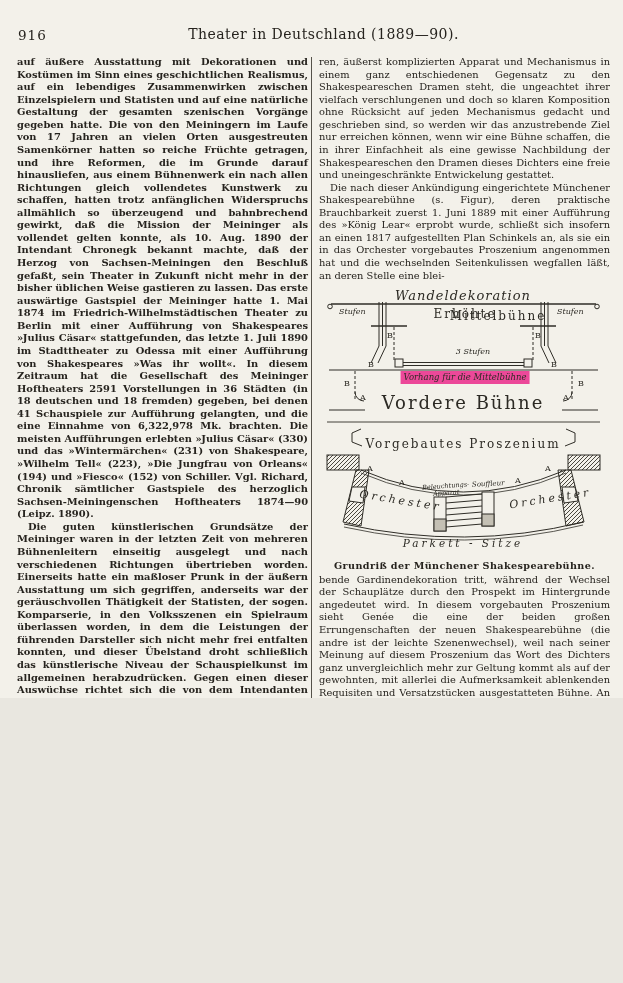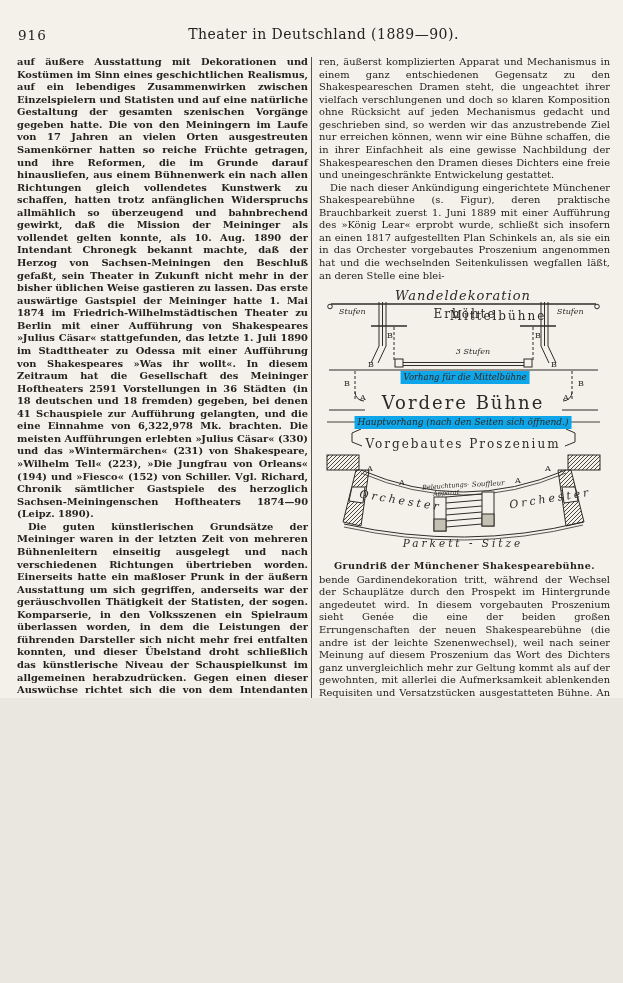--- a/index.html
+++ b/index.html
@@ -14,21 +14,21 @@
   .col p{margin:0;}
   .col p.ind{text-indent:11px;}
   
   .fig{position:relative;width:289px;height:268px;margin:7px 0 3px 0;}
   .fig svg{position:absolute;left:0;top:0;}
   .flbl{position:absolute;white-space:nowrap;color:#2c2a24;}
   .it{font-style:italic;}
   .ctr{transform:translateX(-50%);}
   .sm{font-size:8px;}
   .roman-big{font-size:12px;letter-spacing:2px;}
-  .bgpaper{background:#0ea5e9;padding:0 3px;}
+  .bgpaper{background:#ec4899;padding:0 3px;}
   .cap1{text-align:center;font-size:9.6px;font-weight:bold;letter-spacing:.4px;margin:2px 0 1px 0;}
   .cap2{text-align:center;font-size:8.8px;margin:0 0 5px 0;}
 </style>
 </head>
 <body>
 
 <div class="page">
   <div class="hdr-num">916</div>
   <div class="hdr-title">Theater in Deutschland (1889—90).</div>
   <div class="coldiv"></div>
@@ -125,21 +125,20 @@
       <div class="flbl sm" style="left:216px;top:41px;">B</div>
       <div class="flbl it ctr sm" style="left:146px;top:57px;margin-left:8px;">3 Stufen</div>
       <div class="flbl sm" style="left:49px;top:70px;">B</div>
       <div class="flbl sm" style="left:232px;top:70px;">B</div>
       <div class="flbl it ctr bgpaper" style="left:146px;top:82px;font-size:8.5px;">Vorhang für die Mittelbühne</div>
       <div class="flbl sm" style="left:25px;top:89px;">B</div>
       <div class="flbl sm" style="left:259px;top:89px;">B</div>
       <div class="flbl sm" style="left:41px;top:103px;">A</div>
       <div class="flbl sm" style="left:244px;top:103px;">A</div>
       <div class="flbl ctr" style="left:144px;top:108px;font-size:18px;letter-spacing:2px;">Vordere Bühne</div>
-      <div class="flbl it ctr bgpaper" style="left:144px;top:127px;font-size:9px;">Hauptvorhang (nach den Seiten sich öffnend.)</div>
       <div class="flbl ctr roman-big" style="left:144px;top:149px;">Vorgebautes Proszenium</div>
       <div class="flbl sm" style="left:48px;top:174px;">A</div>
       <div class="flbl sm" style="left:80px;top:188px;">A</div>
       <div class="flbl sm" style="left:196px;top:186px;">A</div>
       <div class="flbl sm" style="left:226px;top:174px;">A</div>
       <div class="flbl it" style="left:98px;top:194px;width:58px;text-align:center;font-size:6.5px;line-height:7px;transform:rotate(-4deg);">
         <div>Beleuchtungs-</div>
         <div>Apparat</div>
       </div>
       <div class="flbl it" style="left:153px;top:189px;font-size:7px;transform:rotate(-3deg);">Souffleur</div>

